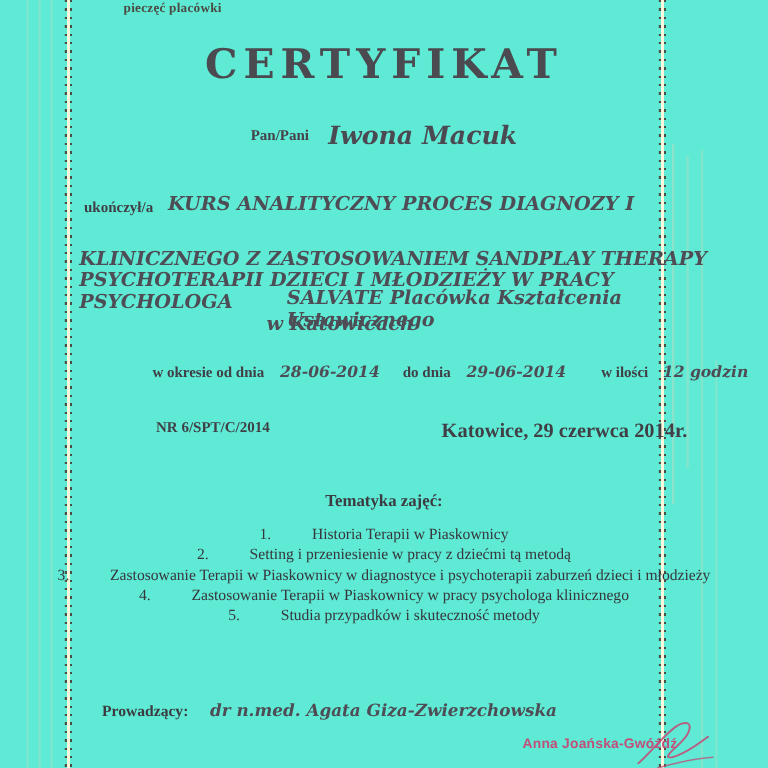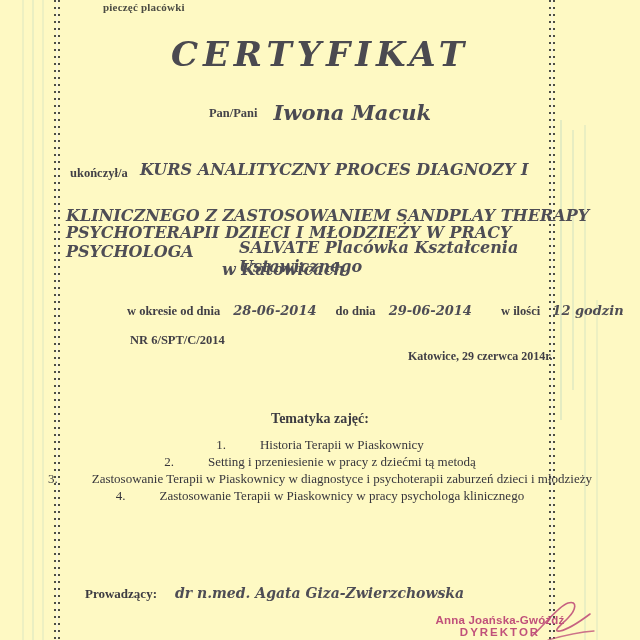--- a/index.html
+++ b/index.html
@@ -1,19 +1,19 @@
 <!DOCTYPE html>
 <html><head>
 <meta charset="utf-8">
 <style>
   html,body{margin:0;padding:0;}
   #page{
     position:relative;
     width:640px;height:640px;
-    background:#fef9c3;
+    background:#5eead4;
     overflow:hidden;
     font-family:"Liberation Serif", serif;
     color:#45444a;
   }
   
   .dash-col{
     position:absolute;top:0;bottom:0;width:6px;
     background-image:
       linear-gradient(to right, rgba(250,247,218,0) 0 2px, rgba(250,247,218,1) 2px 4px, rgba(250,247,218,0) 4px 6px),
       repeating-linear-gradient(to bottom, #4c4d44 0 2px, rgba(0,0,0,0) 2px 7px);
@@ -22,21 +22,21 @@
   .dash-right{left:549px;}
   
   .scan-line{position:absolute;width:2px;background:#c6dcc0;opacity:.45;}
 
   .stamp-caption{
     position:absolute;left:103px;top:1px;
     font-size:11px;font-weight:bold;color:#4b4b43;letter-spacing:.2px;
   }
   .title{
     position:absolute;left:0;right:0;top:34px;text-align:center;
-    font-family:"DejaVu Serif", serif;font-style:italic;font-weight:bold;
+    font-family:"DejaVu Serif", serif;font-weight:bold;
     font-size:34px;letter-spacing:5px;color:#4b4a50;
   }
   .recipient-row{
     position:absolute;left:0;right:0;top:100px;text-align:center;white-space:nowrap;
   }
   .recipient-label{font-size:12.5px;font-weight:bold;color:#44434a;vertical-align:3px;text-align:right;}
   .recipient-name{
     font-family:"DejaVu Serif", serif;font-style:italic;font-weight:bold;
     font-size:21px;color:#4b4a52;margin-left:12px;
   }
@@ -56,22 +56,22 @@
   .dates-row{position:absolute;left:127px;top:303px;white-space:nowrap;font-size:12.5px;}
   .dates-row .lbl{font-weight:bold;color:#413f46;}
   .dates-row .val{
     font-family:"DejaVu Serif", serif;font-style:italic;font-weight:bold;
     font-size:13px;color:#4e4d55;
   }
   .dates-row .g1{margin-left:10px;} .dates-row .g2{margin-left:16px;}
   .dates-row .g3{margin-left:10px;} .dates-row .g4{margin-left:26px;}
   .dates-row .g5{margin-left:9px;}
 
-  .nr{position:absolute;left:130px;top:333px;font-size:12.5px;font-weight:bold;color:#413f46;}
-  .place-date{position:absolute;left:368px;top:349px;font-size:12px;font-weight:bold;color:#413f46;margin-left:40px;}
+  .nr{position:absolute;left:130px;top:349px;font-size:12.5px;font-weight:bold;color:#413f46;}
+  .place-date{position:absolute;left:368px;top:349px;font-size:17px;font-weight:bold;color:#413f46;}
 
   .topics-header{
     position:absolute;left:0;right:0;top:411px;text-align:center;
     font-size:14px;font-weight:bold;color:#3c3b41;
   }
   .topics{position:absolute;left:38px;right:38px;top:436px;font-size:13px;color:#37363c;line-height:17px;}
   .topic{text-align:center;}
   .t-num{margin-right:34px;}
 
   .instructor-row{position:absolute;left:85px;top:584px;white-space:nowrap;}
@@ -138,29 +138,31 @@
     </div>
     <div class="topic">
       <span class="t-num">2.</span><span>Setting i przeniesienie w pracy z dziećmi tą metodą</span>
     </div>
     <div class="topic">
       <span class="t-num">3.</span><span>Zastosowanie Terapii w Piaskownicy w diagnostyce i psychoterapii zaburzeń dzieci i młodzieży</span>
     </div>
     <div class="topic">
       <span class="t-num">4.</span><span>Zastosowanie Terapii w Piaskownicy w pracy psychologa klinicznego</span>
     </div>
+    <div class="topic">
+      <span class="t-num">5.</span><span>Studia przypadków i skuteczność metody</span>
+    </div>
   </div>
 
   <div class="instructor-row">
     <span class="instructor-label">Prowadzący:</span>
     <span class="instructor-name">dr n.med. Agata Giza-Zwierzchowska</span>
   </div>
 
   <div class="stamp">
     <div class="stamp-name">Anna Joańska-Gwóźdź</div>
-    <div class="stamp-title">DYREKTOR</div>
   </div>
   <svg class="sig-svg" width="70" height="45" viewBox="0 0 70 45">
     <path d="M4,38 C14,30 30,8 40,5 C50,2 48,12 40,20 C32,28 24,34 32,33 C42,31 54,22 62,16" fill="none" stroke="#c0507a" stroke-width="1.6" stroke-linecap="round" opacity="0.9"></path>
     <path d="M20,42 C34,38 52,34 66,33" fill="none" stroke="#c0507a" stroke-width="1.3" stroke-linecap="round" opacity="0.8"></path>
   </svg>
 
 </div>
 
 </body></html>

